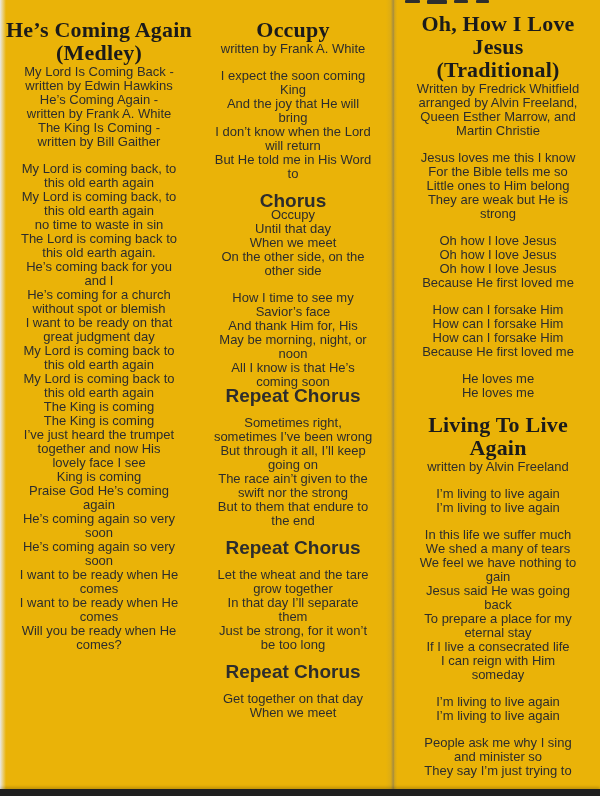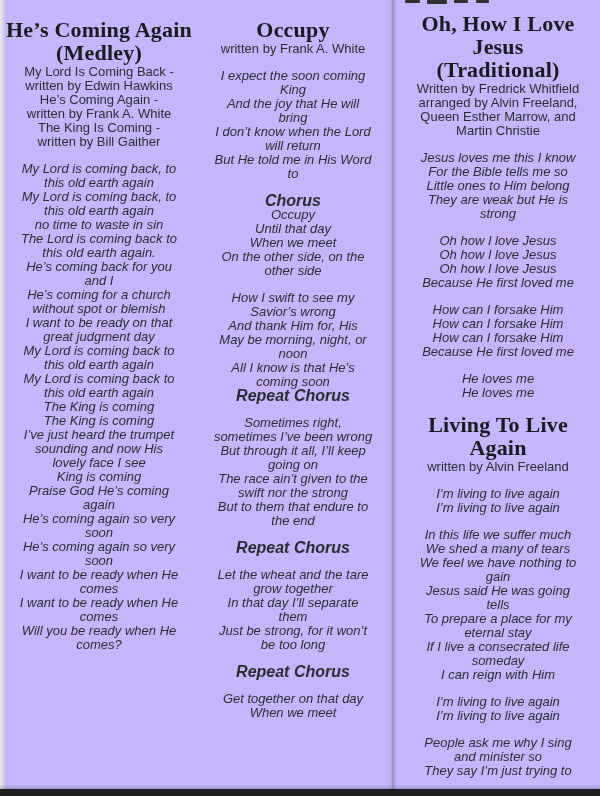--- a/index.html
+++ b/index.html
@@ -1,20 +1,20 @@
 <!DOCTYPE html>
 <html><head>
 <meta charset="utf-8">
 <style>
   html, body { margin: 0; padding: 0; }
   .page {
     position: relative;
     width: 600px;
     height: 796px;
-    background: #c4b5fd;
+    background: #eab308;
     overflow: hidden;
     font-family: "Liberation Sans", sans-serif;
     color: #2d2d2d;
   }
   .left-edge {
     position: absolute; left: 0; top: 0; width: 6px; height: 100%;
     background: linear-gradient(to right, #e9e9e6, rgba(233,233,230,0));
   }
   .fold-line {
     position: absolute; left: 386px; top: 0; width: 14px; height: 789px;
@@ -42,24 +42,24 @@
     color: #1b1b1b;
     letter-spacing: 0.2px;
     white-space: nowrap;
   }
   .credits { margin: 1px 0 13px 0; }
   .credit-line, .lyric-line {
     font-size: 13px;
     line-height: 14px;
     white-space: nowrap;
   }
-  .stanza { margin-bottom: 13px; font-style: italic; }
+  .stanza { margin-bottom: 13px; }
   .stanza-label {
     font-weight: bold;
-    font-size: 16px;
+    font-size: 19px;
     line-height: 14px;
     white-space: nowrap;
   }
 </style>
 </head>
 <body>
 
 <div class="page">
   <div class="left-edge"></div>
 
@@ -91,21 +91,21 @@
           <div class="lyric-line">without spot or blemish</div>
           <div class="lyric-line">I want to be ready on that</div>
           <div class="lyric-line">great judgment day</div>
           <div class="lyric-line">My Lord is coming back to</div>
           <div class="lyric-line">this old earth again</div>
           <div class="lyric-line">My Lord is coming back to</div>
           <div class="lyric-line">this old earth again</div>
           <div class="lyric-line">The King is coming</div>
           <div class="lyric-line">The King is coming</div>
           <div class="lyric-line">I’ve just heard the trumpet</div>
-          <div class="lyric-line">sounding and now His</div>
+          <div class="lyric-line">together and now His</div>
           <div class="lyric-line">lovely face I see</div>
           <div class="lyric-line">King is coming</div>
           <div class="lyric-line">Praise God He’s coming</div>
           <div class="lyric-line">again</div>
           <div class="lyric-line">He’s coming again so very</div>
           <div class="lyric-line">soon</div>
           <div class="lyric-line">He’s coming again so very</div>
           <div class="lyric-line">soon</div>
           <div class="lyric-line">I want to be ready when He</div>
           <div class="lyric-line">comes</div>
@@ -136,22 +136,22 @@
         </div>
         <div class="stanza">
           <div class="stanza-label">Chorus</div>
           <div class="lyric-line">Occupy</div>
           <div class="lyric-line">Until that day</div>
           <div class="lyric-line">When we meet</div>
           <div class="lyric-line">On the other side, on the</div>
           <div class="lyric-line">other side</div>
         </div>
         <div class="stanza">
-          <div class="lyric-line">How I swift to see my</div>
-          <div class="lyric-line">Savior’s wrong</div>
+          <div class="lyric-line">How I time to see my</div>
+          <div class="lyric-line">Savior’s face</div>
           <div class="lyric-line">And thank Him for, His</div>
           <div class="lyric-line">May be morning, night, or</div>
           <div class="lyric-line">noon</div>
           <div class="lyric-line">All I know is that He’s</div>
           <div class="lyric-line">coming soon</div>
           <div class="stanza-label">Repeat Chorus</div>
         </div>
         <div class="stanza">
           <div class="lyric-line">Sometimes right,</div>
           <div class="lyric-line">sometimes I’ve been wrong</div>
@@ -230,26 +230,26 @@
         <div class="stanza">
           <div class="lyric-line">I’m living to live again</div>
           <div class="lyric-line">I’m living to live again</div>
         </div>
         <div class="stanza">
           <div class="lyric-line">In this life we suffer much</div>
           <div class="lyric-line">We shed a many of tears</div>
           <div class="lyric-line">We feel we have nothing to</div>
           <div class="lyric-line">gain</div>
           <div class="lyric-line">Jesus said He was going</div>
-          <div class="lyric-line">tells</div>
+          <div class="lyric-line">back</div>
           <div class="lyric-line">To prepare a place for my</div>
           <div class="lyric-line">eternal stay</div>
           <div class="lyric-line">If I live a consecrated life</div>
+          <div class="lyric-line">I can reign with Him</div>
           <div class="lyric-line">someday</div>
-          <div class="lyric-line">I can reign with Him</div>
         </div>
         <div class="stanza">
           <div class="lyric-line">I’m living to live again</div>
           <div class="lyric-line">I’m living to live again</div>
         </div>
         <div class="stanza">
           <div class="lyric-line">People ask me why I sing</div>
           <div class="lyric-line">and minister so</div>
           <div class="lyric-line">They say I’m just trying to</div>
         </div>

